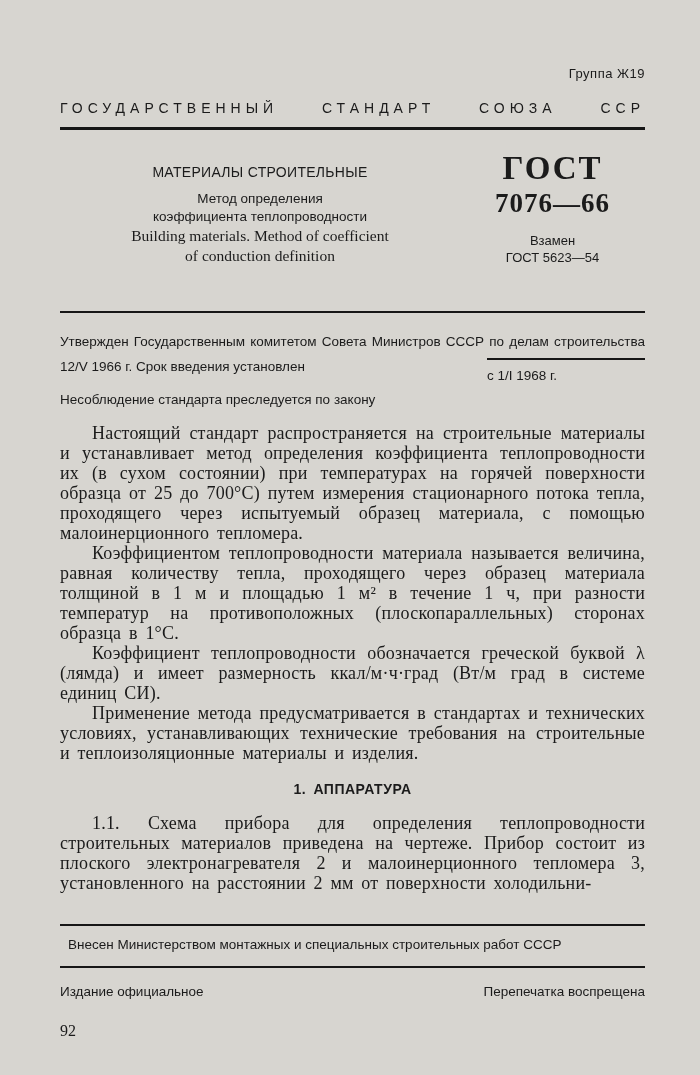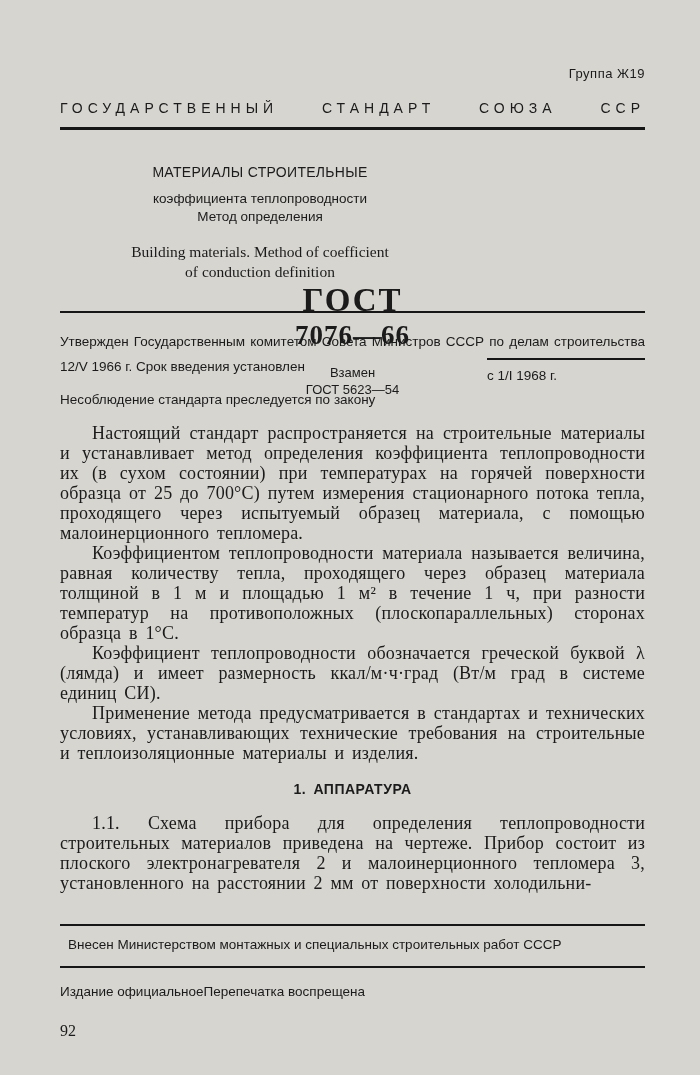--- a/index.html
+++ b/index.html
@@ -28,27 +28,26 @@
   }
   .rule { position:absolute; left:60px; right:55px; background:#161616; }
   .rule-thick { top:127px; height:3px; }
   .rule-thin  { top:311px; height:2px; }
   .rule-f1 { top:924px; height:2px; }
   .rule-f2 { top:966px; height:2px; }
 
   .header-grid {
     position:absolute; top:150px; left:60px; right:55px;
     display:flex;
-    flex-direction:column;
   }
   .header-left { width:400px; text-align:center; padding-top:14px; }
   .t-ru  { font-size:14px; letter-spacing:0.3px; margin-bottom:10px; }
   .sub-ru{ font-size:13.5px; line-height:18px; }
   .t-en  { font-size:15.5px; line-height:20px; }
-  .t-en.first { margin-top:16px; }
+  .t-en.first { }
   .header-right { flex:1; text-align:center; }
   .gost {
     font-family:"Liberation Serif", serif; font-weight:bold;
     font-size:33px; letter-spacing:2px; line-height:36px;
   }
   .gost-num {
     font-family:"Liberation Serif", serif; font-weight:bold;
     font-size:27px; letter-spacing:1px; line-height:34px;
   }
   .replaces { font-size:13px; line-height:17px; }
@@ -81,21 +80,21 @@
     font-size:14px; text-align:center; letter-spacing:0.5px;
     margin:16px 0 14px 0;
   }
 
   .submitted {
     position:absolute; top:937px; left:68px; right:55px;
     font-size:13.5px;
   }
   .edition-row {
     position:absolute; top:984px; left:60px; right:55px;
-    display:flex; 
+    display:flex; justify-content:space-between;
     font-size:13.5px;
   }
   .page-number {
     position:absolute; top:1022px; left:60px;
     font-size:16px;
   }
 </style>
 </head>
 <body>
 
@@ -103,22 +102,22 @@
 
   <div class="group-label bold-sans">Группа Ж19</div>
 
   <div class="banner bold-sans">ГОСУДАРСТВЕННЫЙ СТАНДАРТ СОЮЗА ССР</div>
 
   <div class="rule rule-thick"></div>
 
   <div class="header-grid">
     <div class="header-left">
       <div class="t-ru bold-sans">МАТЕРИАЛЫ СТРОИТЕЛЬНЫЕ</div>
+      <div class="sub-ru bold-sans">Метод определения</div>
       <div class="sub-ru bold-sans">коэффициента теплопроводности</div>
-      <div class="sub-ru bold-sans">Метод определения</div>
       <div class="t-en first">Building materials. Method of coefficient</div>
       <div class="t-en">of conduction definition</div>
     </div>
     <div class="header-right">
       <div class="gost">ГОСТ</div>
       <div class="gost-num">7076—66</div>
       <div class="replaces label bold-sans">Взамен</div>
       <div class="replaces bold-sans">ГОСТ 5623—54</div>
     </div>
   </div>

